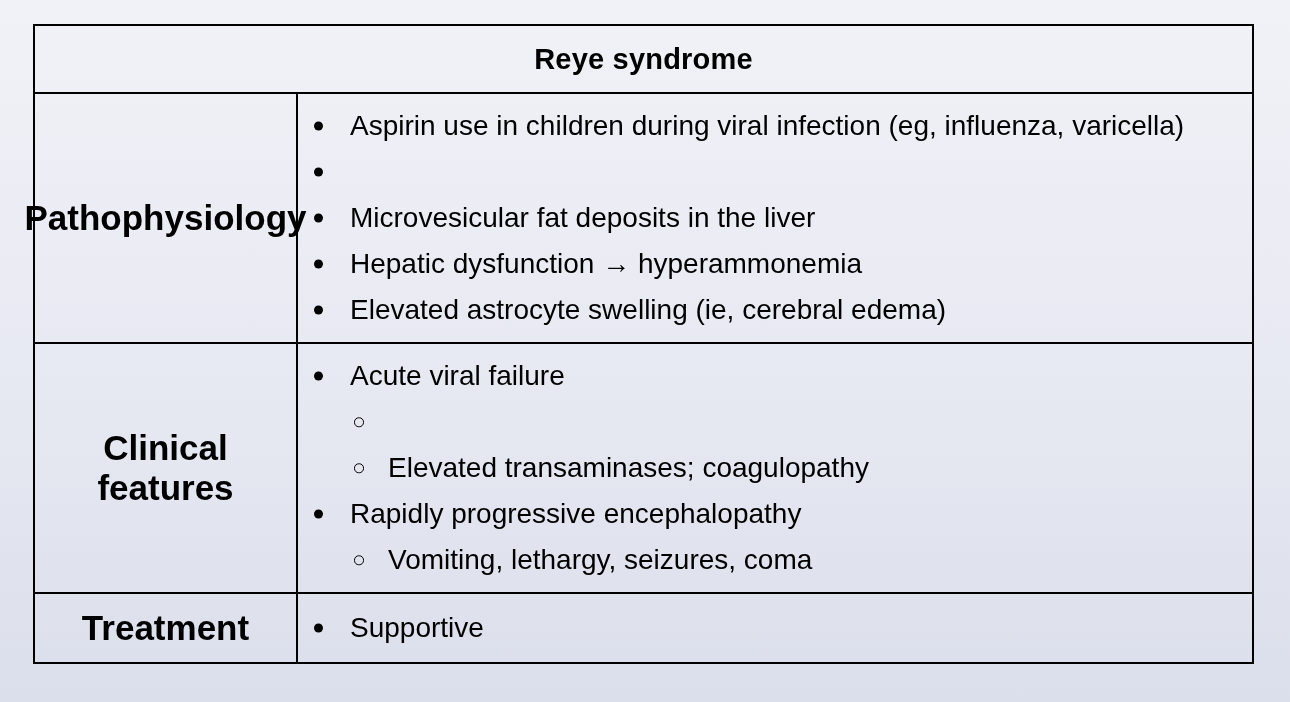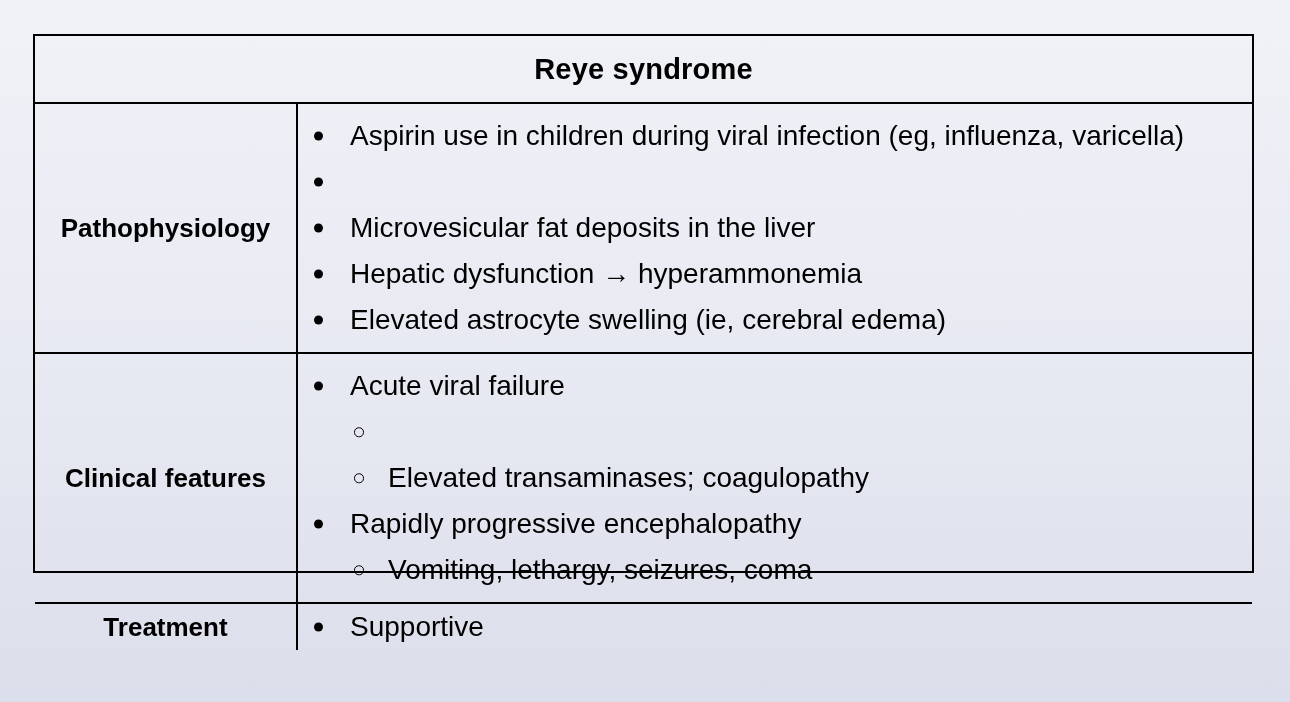--- a/index.html
+++ b/index.html
@@ -10,23 +10,23 @@
     overflow: hidden;
     font-family: "Liberation Sans", sans-serif;
   }
   body {
     background: linear-gradient(180deg, #f1f2f7 0%, #e7e9f2 55%, #dbdfeb 100%);
     color: #000;
   }
   .card {
     position: absolute;
     left: 33px;
-    top: 34px;
+    top: 24px;
     width: 1221px;
-    height: 539px;
+    height: 640px;
     border: 2.5px solid #000;
     box-sizing: border-box;
     display: flex;
     flex-direction: column;
   }
   .header-row {
     height: 66px;
     flex: 0 0 66px;
     border-bottom: 2.5px solid #000;
     display: flex;
@@ -47,21 +47,21 @@
   .row-clinical { height: 248px; flex: 0 0 248px; }
   .row-treatment { flex: 1 1 auto; border-bottom: none; }
   .label-cell {
     width: 261px;
     flex: 0 0 261px;
     border-right: 2.5px solid #000;
     display: flex;
     align-items: center;
     justify-content: center;
     text-align: center;
-    font-size: 26px;
+    font-size: 35px;
     font-weight: bold;
   }
   .content-cell {
     flex: 1 1 auto;
     display: flex;
     flex-direction: column;
     justify-content: center;
     min-width: 0;
   }
   ul.items {

